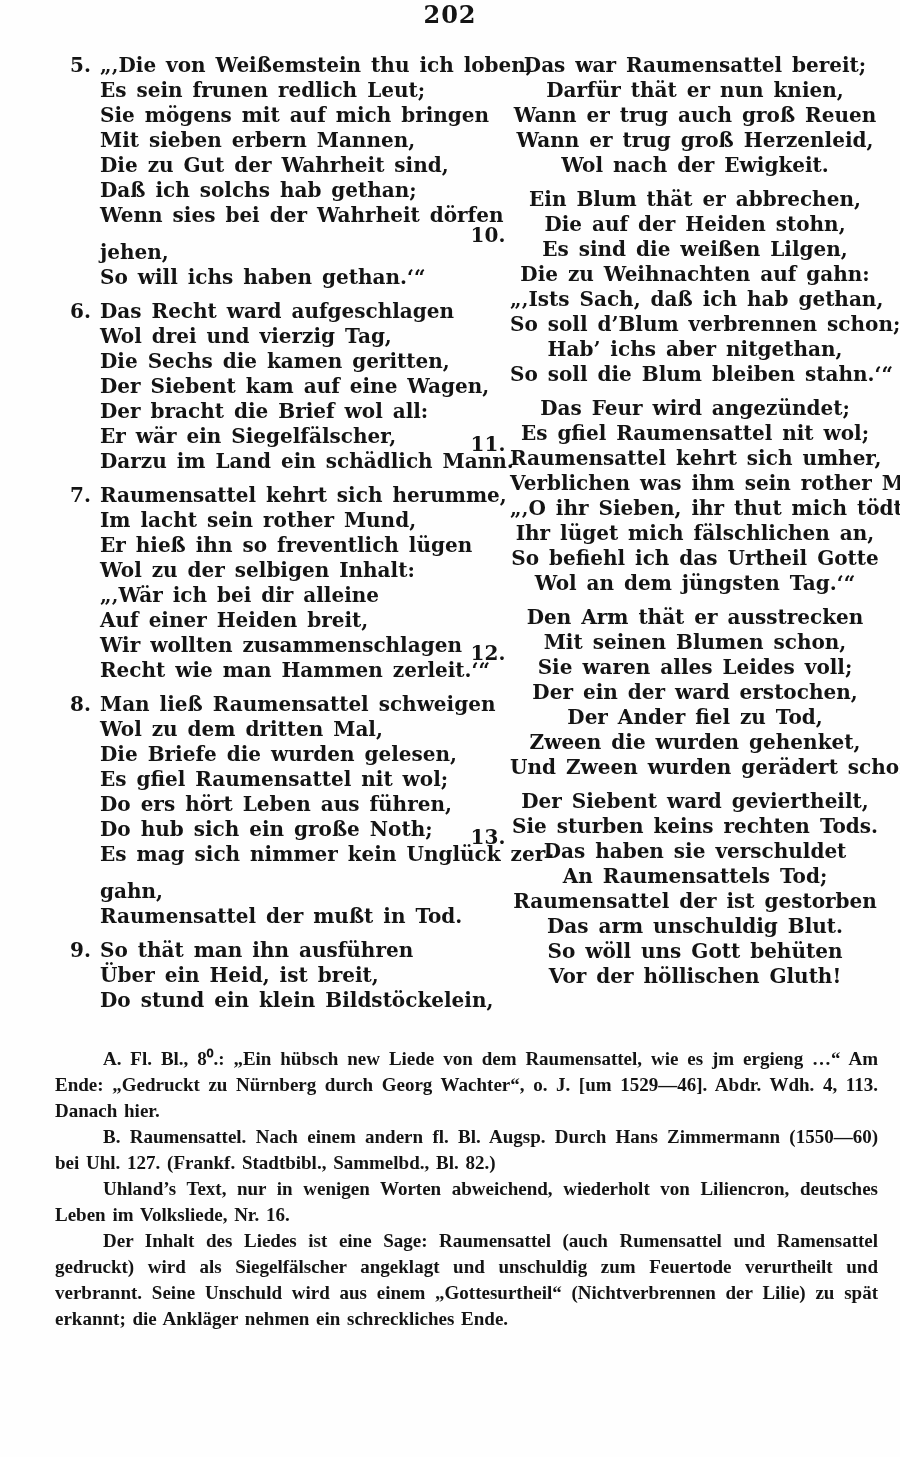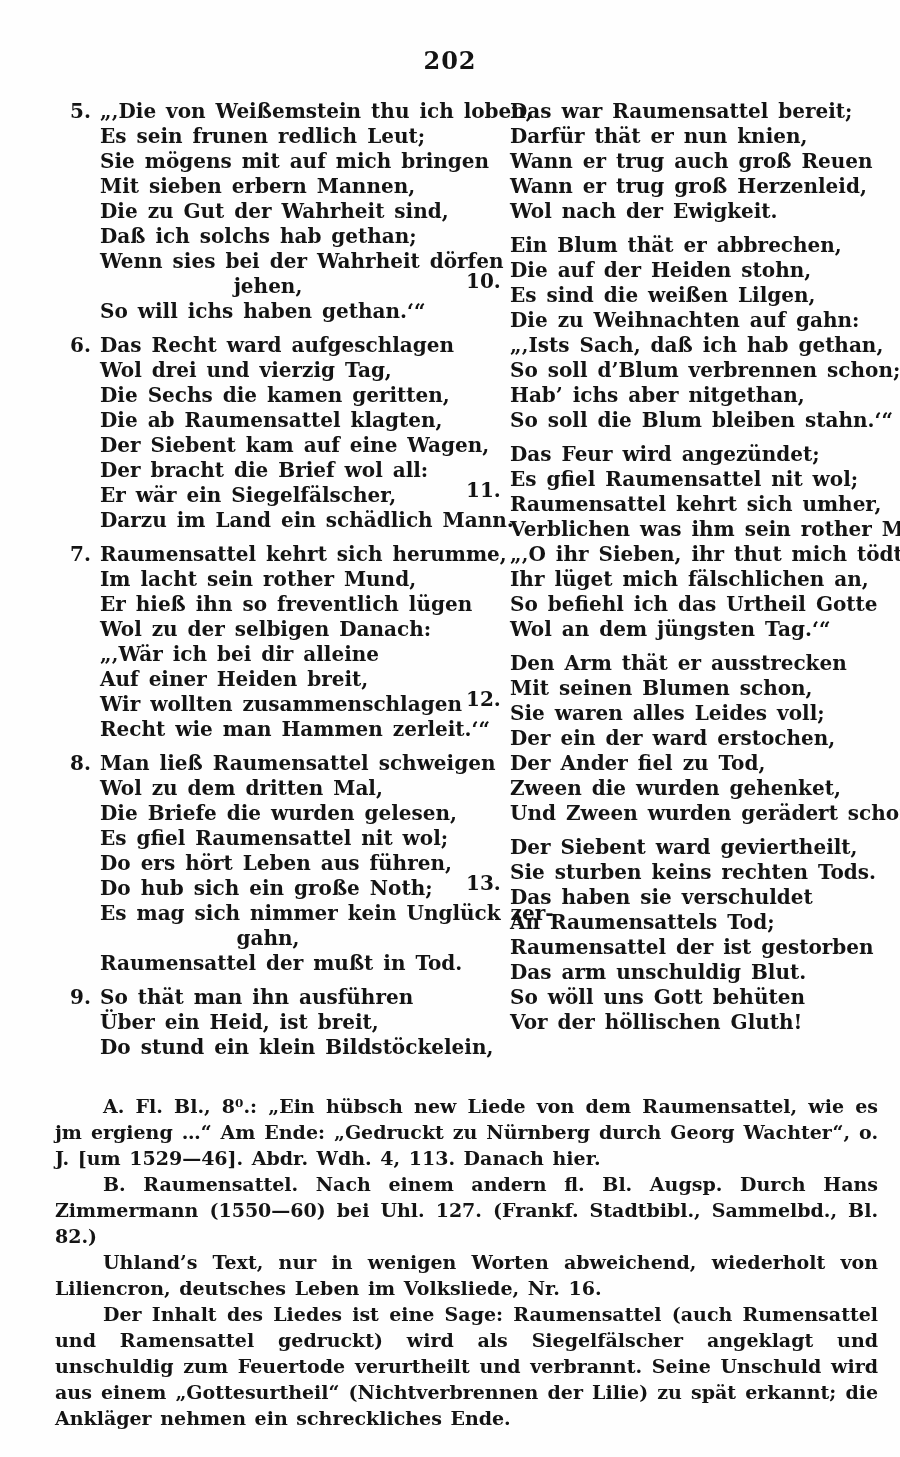--- a/index.html
+++ b/index.html
@@ -4,53 +4,53 @@
 <style>
   html, body { margin: 0; padding: 0; }
   body {
     width: 900px; height: 1457px;
     background: #fefefe;
     color: #141414;
     font-family: "DejaVu Serif", serif;
     font-weight: 700;
     overflow: hidden;
   }
-  .page { padding-top: 46px; }
+  .page { }
   .pagenum {
     text-align: center;
     font-size: 24px;
     letter-spacing: 1px;
   }
   .cols {
     display: flex;
     margin-top: 24px;
     padding-left: 70px;
   }
   .col-left  { width: 396px; flex: 0 0 auto; }
-  .col-right { width: 414px; flex: 0 0 auto; }
+  .col-right { width: 414px; flex: 0 0 auto; text-align: center; }
   .stanza { display: flex; margin-bottom: 9px; }
   .snum {
     flex: 0 0 auto;
     width: 30px;
     font-size: 20px;
   }
   .col-right .snum { width: 44px; margin-top: 36px; }
   .slines { flex: 1 1 auto; min-width: 0; }
   .vline {
     font-size: 20px;
     line-height: 25px;
     word-spacing: 3px;
     white-space: nowrap;
   }
   .vline.wrap {
     white-space: normal;
-    text-align: center;
     padding-right: 30px;
-  }
-  .notes { margin: 24px 22px 0 55px; }
+    margin-top: 12px;
+  }
+  .notes { margin: 24px 22px 0 55px; font-family: Liberation Serif, serif; }
   .notes p {
     margin: 0;
     font-size: 19px;
     line-height: 26px;
     text-align: justify;
     text-indent: 48px;
     word-spacing: 2px;
   }
 </style>
 </head>
@@ -78,35 +78,34 @@
           <div class="vline">So will ichs haben gethan.‘“</div>
         </div>
       </div>
 
       <div class="stanza">
         <div class="snum">6.</div>
         <div class="slines">
           <div class="vline">Das Recht ward aufgeschlagen</div>
           <div class="vline">Wol drei und vierzig Tag,</div>
           <div class="vline">Die Sechs die kamen geritten,</div>
-          <div class="vline">Die ab Raumensattel klagten,</div>
           <div class="vline">Der Siebent kam auf eine Wagen,</div>
           <div class="vline">Der bracht die Brief wol all:</div>
           <div class="vline">Er wär ein Siegelfälscher,</div>
           <div class="vline">Darzu im Land ein schädlich Mann.</div>
         </div>
       </div>
 
       <div class="stanza">
         <div class="snum">7.</div>
         <div class="slines">
           <div class="vline">Raumensattel kehrt sich herumme,</div>
           <div class="vline">Im lacht sein rother Mund,</div>
           <div class="vline">Er hieß ihn so freventlich lügen</div>
-          <div class="vline">Wol zu der selbigen Danach:</div>
+          <div class="vline">Wol zu der selbigen Inhalt:</div>
           <div class="vline">„‚Wär ich bei dir alleine</div>
           <div class="vline">Auf einer Heiden breit,</div>
           <div class="vline">Wir wollten zusammenschlagen</div>
           <div class="vline">Recht wie man Hammen zerleit.‘“</div>
         </div>
       </div>
 
       <div class="stanza">
         <div class="snum">8.</div>
         <div class="slines">

